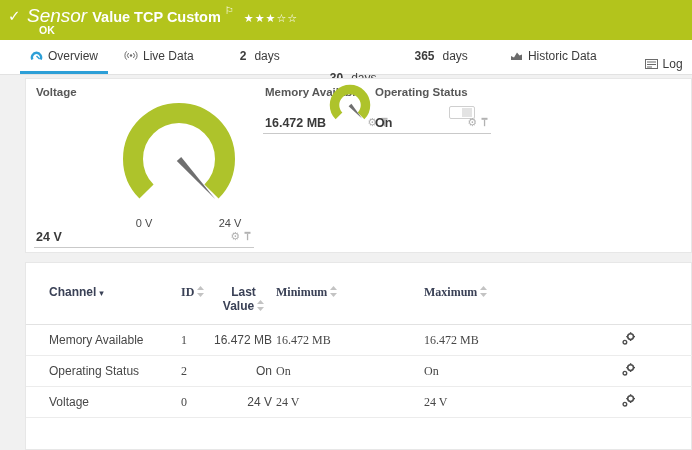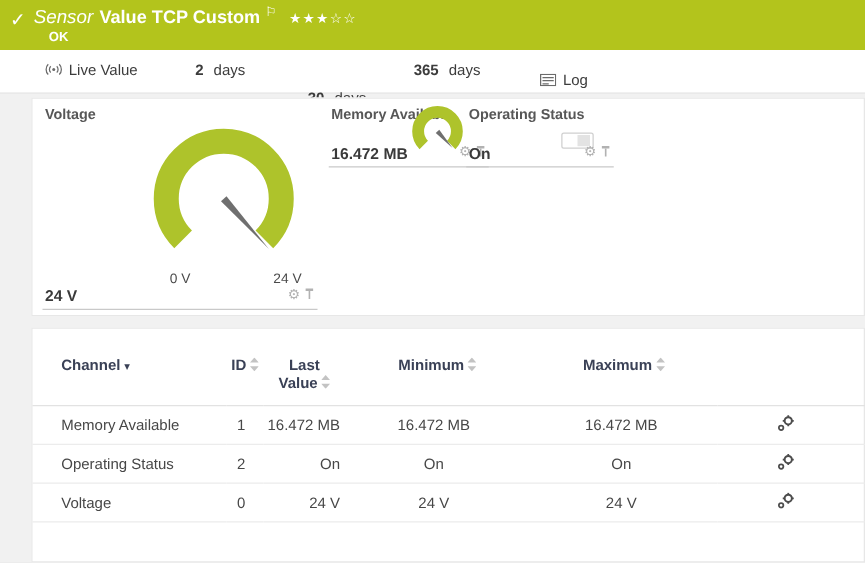--- a/index.html
+++ b/index.html
@@ -4,21 +4,21 @@
 <style>
   * { margin:0; padding:0; box-sizing:border-box; }
   html,body { background:#e8e8e8; }
   body { font-family:"Liberation Sans","DejaVu Sans",sans-serif; }
   .frame { position:relative; width:692px; height:450px; background:#f1f1f1; overflow:hidden; }
 
   
   .topbar { position:absolute; left:0; top:0; width:692px; height:40px; background:#b3c41c; color:#fff; }
   .check { position:absolute; left:8px; top:7px; font-size:15px; font-weight:bold; }
   .titleline { position:absolute; left:27px; top:5px; white-space:nowrap; }
-  .kind { font-style:italic; font-size:15px; margin-right:5px; }
+  .kind { font-style:italic; font-size:19px; margin-right:5px; }
   .sensor-title { font-size:14.5px; font-weight:bold; }
   .flag { font-size:10px; vertical-align:top; margin-left:4px; cursor:pointer; }
   .stars { font-size:11px; letter-spacing:1px; margin-left:10px; cursor:pointer; }
   .status-ok { position:absolute; left:27px; top:24px; font-size:10.5px; font-weight:bold;margin-left:12px; }
 
   
   .tabbar { position:absolute; left:0; top:40px; width:692px; height:35px; background:#fff;
             border-bottom:1px solid #e2e2e2; display:flex; align-items:stretch; padding-left:20px; }
   .tab { display:flex; align-items:center; gap:5px; padding:0 10px; font-size:12px; color:#3c3c3c;
          border-bottom:3px solid transparent; cursor:pointer; white-space:nowrap; }
@@ -54,21 +54,21 @@
   .toggle .knob { position:absolute; right:2px; top:1px; width:10px; height:9px; background:#e3e3e3; }
 
   
   .channels-table { width:100%; border-collapse:collapse; font-size:12px; margin-top:18px; table-layout:fixed; }
   .channels-table th { color:#3a4156; font-weight:bold; vertical-align:top; padding:4px 0 10px;
                        border-bottom:1px solid #e2e2e2; cursor:pointer; }
   .channels-table td { padding:7px 0; border-bottom:1px solid #ececec; color:#474747; }
   .col-channel { width:155px; } .col-id { width:30px; } .col-last { width:65px; }
   .col-min { width:148px; } .col-max { width:150px; } .col-cog { width:119px; }
   .th-channel, .td-channel { text-align:left; padding-left:23px !important; }
-  .th-id, .td-id, .th-min, .td-min, .th-max, .td-max { text-align:center; }
+  .th-id, .td-id, .th-min, .td-min, .th-max, .td-max { text-align:left;font-family:Liberation Serif, serif; }
   .td-id { padding-right:6px !important; } .th-id { padding-right:0 !important; }
   .th-last { text-align:center; } .td-last { text-align:right; padding-right:4px !important; }
   .td-min { padding-right:6px !important; } .td-max { padding-right:4px !important; }
   .td-cog { padding-left:48px !important; }
   .sort-caret { color:#3a4156; font-size:9px; margin-left:3px; }
   .sort-icon { display:inline-block; margin-left:3px; vertical-align:-1px; }
   .cog-btn { cursor:pointer; display:inline-block; line-height:0; }
 </style>
 </head>
 <body>
@@ -77,43 +77,60 @@
 
   <header class="topbar">
     <span class="check">✓</span>
     <div class="titleline">
       <span class="kind">Sensor</span><span class="sensor-title">Value TCP Custom</span><span class="flag">⚐</span><span class="stars"><span>★★★</span><span>☆☆</span></span>
     </div>
     <div class="status-ok">OK</div>
   </header>
 
   <nav class="tabbar">
+    <div class="tab active">
+      <span class="tab-icon">
+        <svg width="13" height="12" viewBox="0 0 13 12">
+            <path d="M2.4 9.5 A4.6 4.6 0 1 1 10.6 9.5" fill="none" stroke="#2d9fd7" stroke-width="2.4"></path>
+            <line x1="6.5" y1="6" x2="9.6" y2="9" stroke="#2d9fd7" stroke-width="1.4"></line>
+          </svg>
+      </span>
+      <span>Overview</span>
+    </div>
     <div class="tab m-live">
       <span class="tab-icon">
         <svg width="14" height="11" viewBox="0 0 14 11">
             <circle cx="7" cy="5.5" r="1.2" fill="#6b6b6b"></circle>
             <path d="M4.6 3 a3.5 3.5 0 0 0 0 5" fill="none" stroke="#6b6b6b" stroke-width="1"></path>
             <path d="M9.4 3 a3.5 3.5 0 0 1 0 5" fill="none" stroke="#6b6b6b" stroke-width="1"></path>
             <path d="M2.6 1.4 a5.8 5.8 0 0 0 0 8.2" fill="none" stroke="#6b6b6b" stroke-width="1"></path>
             <path d="M11.4 1.4 a5.8 5.8 0 0 1 0 8.2" fill="none" stroke="#6b6b6b" stroke-width="1"></path>
           </svg>
       </span>
-      <span>Live Value</span>
+      <span>Live Data</span>
     </div>
     <div class="tab m-2d">
       <span class="num">2</span>
       <span>days</span>
     </div>
     <div class="tab m-30d">
       <span class="num">30</span>
       <span>days</span>
     </div>
     <div class="tab m-365d">
       <span class="num">365</span>
       <span>days</span>
+    </div>
+    <div class="tab m-hist">
+      <span class="tab-icon">
+        <svg width="13" height="11" viewBox="0 0 13 11">
+            <polygon points="1,10 1,6 4,7.5 7,2.5 9.5,5.5 12,4.5 12,10" fill="#6b6b6b"></polygon>
+          </svg>
+      </span>
+      <span>Historic Data</span>
     </div>
     <div class="tab m-log">
       <span class="tab-icon">
         <svg width="13" height="10" viewBox="0 0 13 10">
             <rect x="0.5" y="0.5" width="12" height="9" fill="none" stroke="#6b6b6b"></rect>
             <line x1="2" y1="3" x2="11" y2="3" stroke="#6b6b6b"></line>
             <line x1="2" y1="5.5" x2="11" y2="5.5" stroke="#6b6b6b"></line>
             <line x1="2" y1="8" x2="7" y2="8" stroke="#6b6b6b"></line>
           </svg>
       </span>

